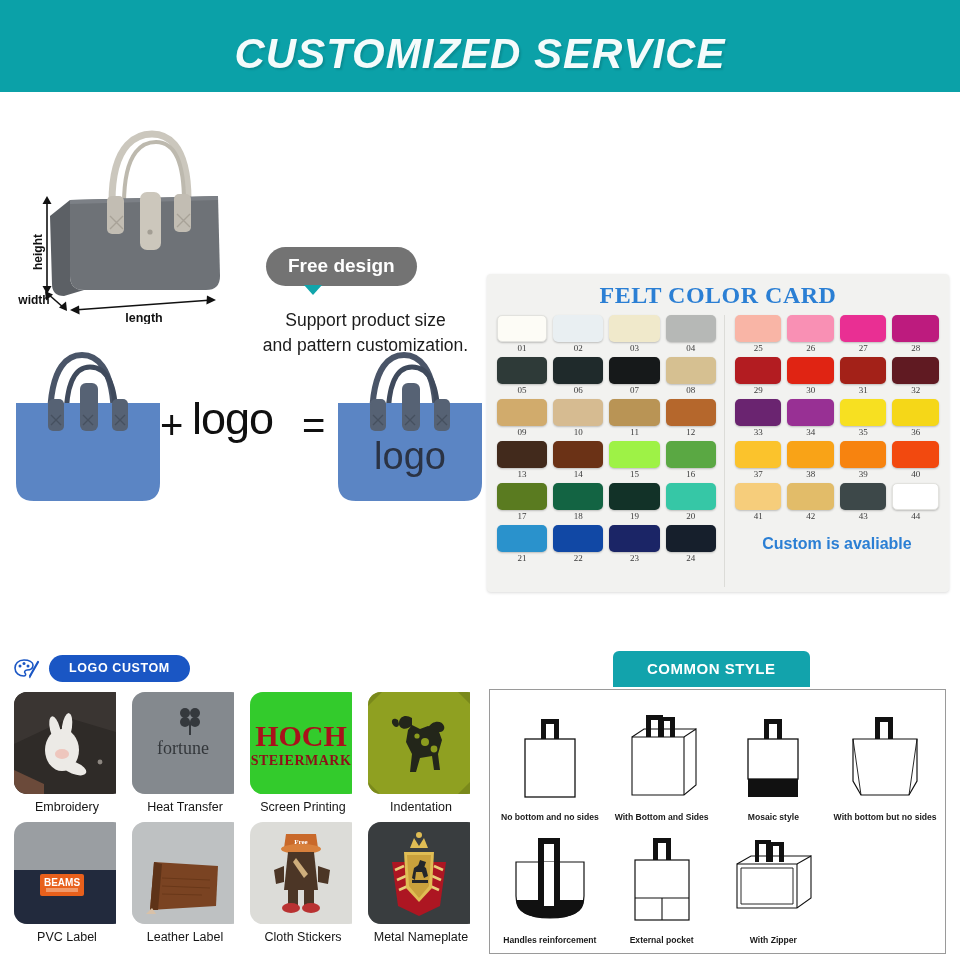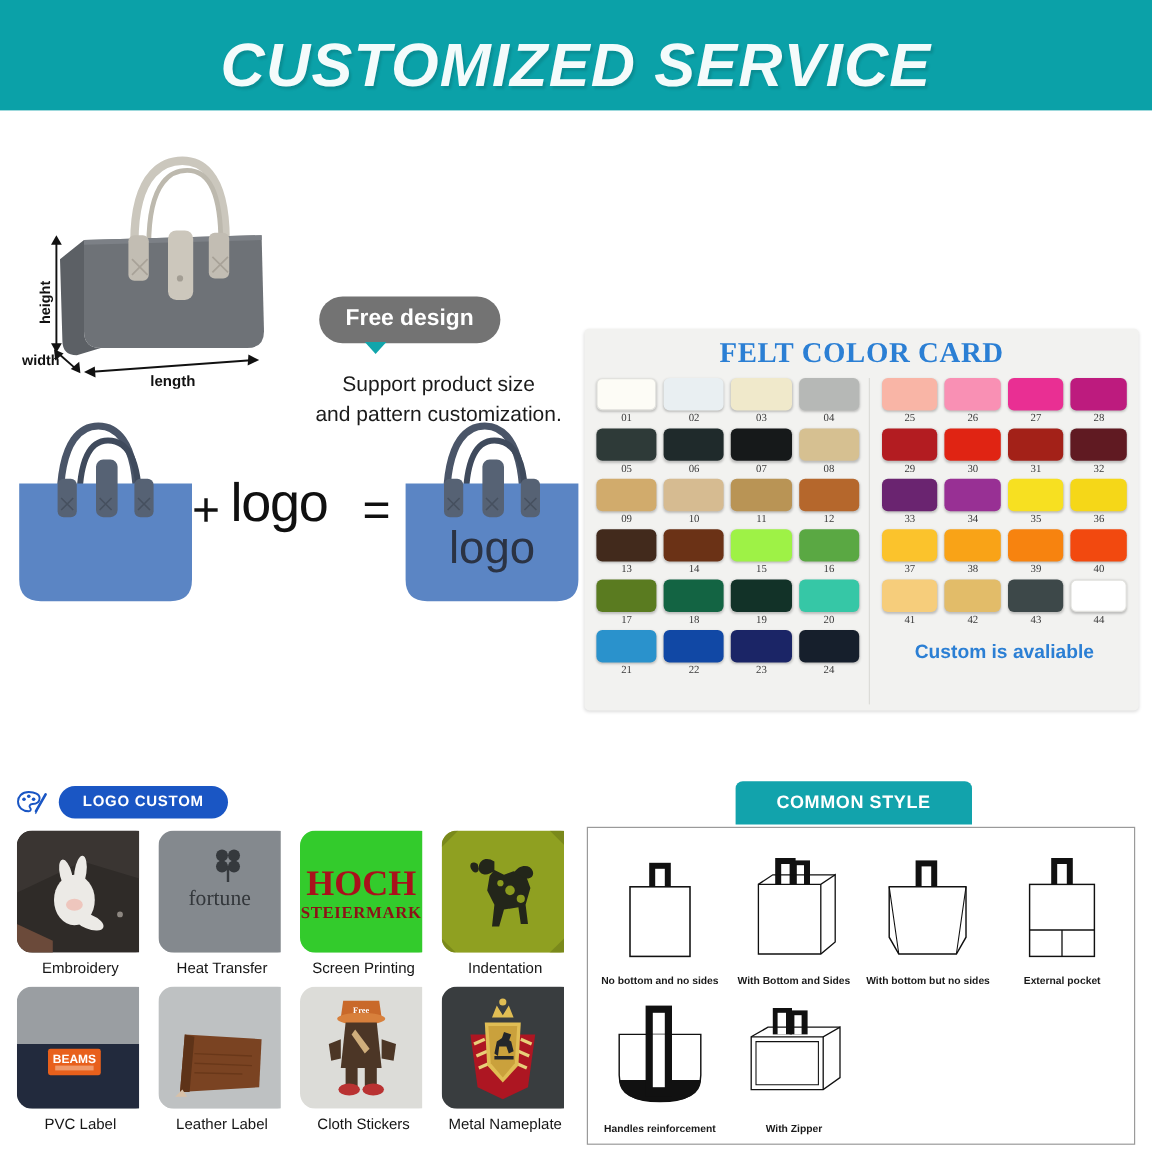--- a/index.html
+++ b/index.html
@@ -14,21 +14,21 @@
   
   .header {
     width: 960px;
     height: 92px;
     background: #0ba1a8;
     display: flex;
     align-items: center;
     justify-content: center;
   }
   .header-title {
-    font-size: 51px;
+    font-size: 42px;
     font-weight: bold;
     font-style: italic;
     color: #f4fbfb;
     letter-spacing: 1px;
     text-shadow: 2px 2px 2px rgba(0,0,0,.12);
     margin-top: 16px;
   }
 
   
   .sec-design {
@@ -677,59 +677,70 @@
             <rect x="44" y="6" width="15" height="22" fill="#111"></rect>
             <rect x="48" y="10" width="6" height="18" fill="#fff"></rect>
             <path d="M16 26 L68 26 L80 18 L80 74 L68 84 L16 84 Z" fill="#fff" stroke="#111" stroke-width="1.1"></path>
             <path d="M16 26 L28 18 L80 18" fill="none" stroke="#111" stroke-width="1.1"></path>
             <path d="M68 26 L68 84" stroke="#111" stroke-width="1.1"></path>
           </svg>
         </div>
         <div class="style-label">With Bottom and Sides</div>
       </div>
 
+      <div class="style-cell">
+        <div class="style-art">
+          <svg width="86" height="94" viewBox="0 0 86 94">
+            <rect x="34" y="8" width="18" height="22" fill="#111"></rect>
+            <rect x="39" y="13" width="8" height="17" fill="#fff"></rect>
+            <rect x="18" y="28" width="50" height="40" fill="#fff" stroke="#111" stroke-width="1.3"></rect>
+            <rect x="18" y="68" width="50" height="18" fill="#111"></rect>
+          </svg>
+        </div>
+        <div class="style-label">Mosaic style</div>
+      </div>
 
       <div class="style-cell">
         <div class="style-art">
           <svg width="92" height="94" viewBox="0 0 92 94">
             <rect x="36" y="6" width="18" height="24" fill="#111"></rect>
             <rect x="41" y="11" width="8" height="19" fill="#fff"></rect>
             <path d="M14 28 L78 28 L78 70 L70 84 L22 84 L14 70 Z" fill="#fff" stroke="#111" stroke-width="1.2"></path>
             <path d="M14 28 L22 84 M78 28 L70 84" stroke="#111" stroke-width=".9"></path>
           </svg>
         </div>
         <div class="style-label">With bottom but no sides</div>
       </div>
 
-
-      <div class="style-cell">
-        <div class="style-art">
-          <svg width="86" height="94" viewBox="0 0 86 94">
-            <rect x="34" y="4" width="18" height="24" fill="#111"></rect>
-            <rect x="39" y="9" width="8" height="19" fill="#fff"></rect>
-            <rect x="16" y="26" width="54" height="60" fill="#fff" stroke="#111" stroke-width="1.2"></rect>
-            <line x1="16" y1="64" x2="70" y2="64" stroke="#111" stroke-width="1.1"></line>
-            <line x1="43" y1="64" x2="43" y2="86" stroke="#111" stroke-width="1.1"></line>
-          </svg>
-        </div>
-        <div class="style-label">External pocket</div>
-      </div>
 
       <div class="style-cell">
         <div class="style-art">
           <svg width="92" height="94" viewBox="0 0 92 94">
             <rect x="34" y="4" width="22" height="74" fill="#111"></rect>
             <rect x="40" y="10" width="10" height="60" fill="#fff"></rect>
             <path d="M12 28 L80 28 L80 62 Q80 84 46 84 Q12 84 12 62 Z" fill="#fff" stroke="#111" stroke-width="1.2"></path>
             <path d="M12 66 Q12 84 46 84 Q80 84 80 66 Z" fill="#111"></path>
             <rect x="34" y="28" width="22" height="52" fill="#111"></rect>
             <rect x="40" y="28" width="10" height="44" fill="#fff"></rect>
           </svg>
         </div>
         <div class="style-label">Handles reinforcement</div>
+      </div>
+
+      <div class="style-cell">
+        <div class="style-art">
+          <svg width="86" height="94" viewBox="0 0 86 94">
+            <rect x="34" y="4" width="18" height="24" fill="#111"></rect>
+            <rect x="39" y="9" width="8" height="19" fill="#fff"></rect>
+            <rect x="16" y="26" width="54" height="60" fill="#fff" stroke="#111" stroke-width="1.2"></rect>
+            <line x1="16" y1="64" x2="70" y2="64" stroke="#111" stroke-width="1.1"></line>
+            <line x1="43" y1="64" x2="43" y2="86" stroke="#111" stroke-width="1.1"></line>
+          </svg>
+        </div>
+        <div class="style-label">External pocket</div>
       </div>
 
       <div class="style-cell">
         <div class="style-art">
           <svg width="96" height="94" viewBox="0 0 96 94">
             <rect x="30" y="6" width="16" height="22" fill="#111"></rect>
             <rect x="34" y="10" width="7" height="18" fill="#fff"></rect>
             <rect x="44" y="8" width="15" height="20" fill="#111"></rect>
             <rect x="48" y="12" width="6" height="16" fill="#fff"></rect>
             <path d="M12 30 L72 30 L86 22 L86 64 L72 74 L12 74 Z" fill="#fff" stroke="#111" stroke-width="1.1"></path>

